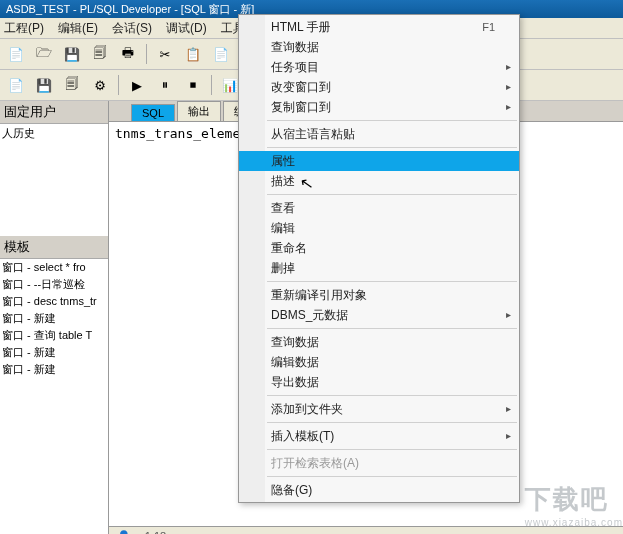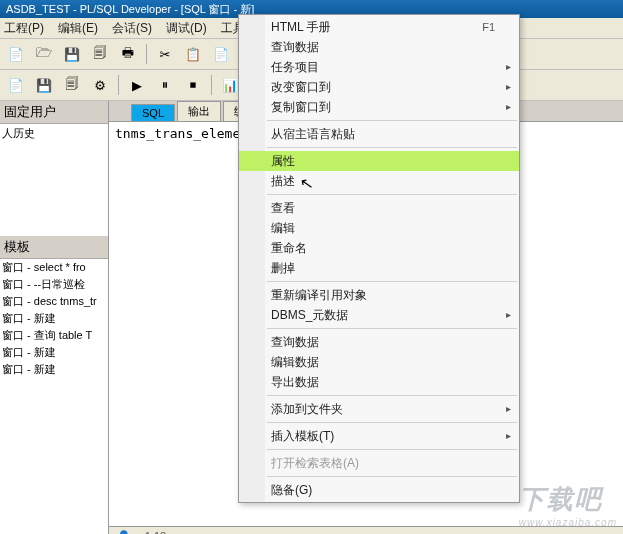--- a/index.html
+++ b/index.html
@@ -33,28 +33,28 @@
 .tabstrip{height:20px;background:#d4d0c8;display:flex;align-items:flex-end;font-size:11px;border-bottom:1px solid #999}
 .tab{padding:2px 10px;background:#0ea5e9;border:1px solid #999;border-bottom:none;margin-left:2px}
 .tab.inactive{background:#ece9d8}
 .editor{flex:1;background:#fff;padding:4px 6px;font-family:Consolas,monospace;font-size:13px;color:#000}
 .status{height:18px;background:#ece9d8;border-top:1px solid #999;font-size:11px;display:flex;align-items:center;gap:14px;padding:0 8px;color:#555}
 
 
 .ctxmenu{position:absolute;left:238px;top:14px;width:280px;background:#f7f7f7;border:1px solid #979797;box-shadow:2px 2px 6px rgba(0,0,0,0.25);padding:2px 0;z-index:50}
 .ctxmenu .iconcol{position:absolute;left:0;top:0;bottom:0;width:26px;background:#eee}
 .mi{position:relative;height:20px;line-height:20px;padding:0 24px 0 32px;font-size:12px;color:#222;display:flex;justify-content:space-between;align-items:flex-end}
-.mi.hl{background:#bef264}
+.mi.hl{background:#0ea5e9}
 .mi.sub::after{content:"▸";position:absolute;right:8px;top:0;line-height:20px;font-size:10px;color:#555}
 .mi .sc{color:#555;font-size:11px}
 .mi.disabled{color:#9a9a9a}
 .msep{height:1px;margin:3px 2px 3px 28px;background:#d0d0d0}
 
 
-.wm{position:absolute;right:6px;bottom:6px;color:rgba(90,100,110,0.35);font-size:26px;font-weight:bold;font-style:italic;letter-spacing:2px;pointer-events:none}
+.wm{position:absolute;right:0;bottom:6px;color:rgba(90,100,110,0.35);font-size:26px;font-weight:bold;letter-spacing:2px;pointer-events:none}
 .wm small{display:block;font-size:10px;font-weight:normal;letter-spacing:1px;text-align:right}
 
 
 .fakecursor{position:absolute;left:300px;top:174px;font-size:16px;color:#000;z-index:60;transform:rotate(-10deg)}
 </style>
 </head>
 <body>
 
 <div class="titlebar">
   <span>ASDB_TEST - PL/SQL Developer - [SQL 窗口 - 新]</span>

